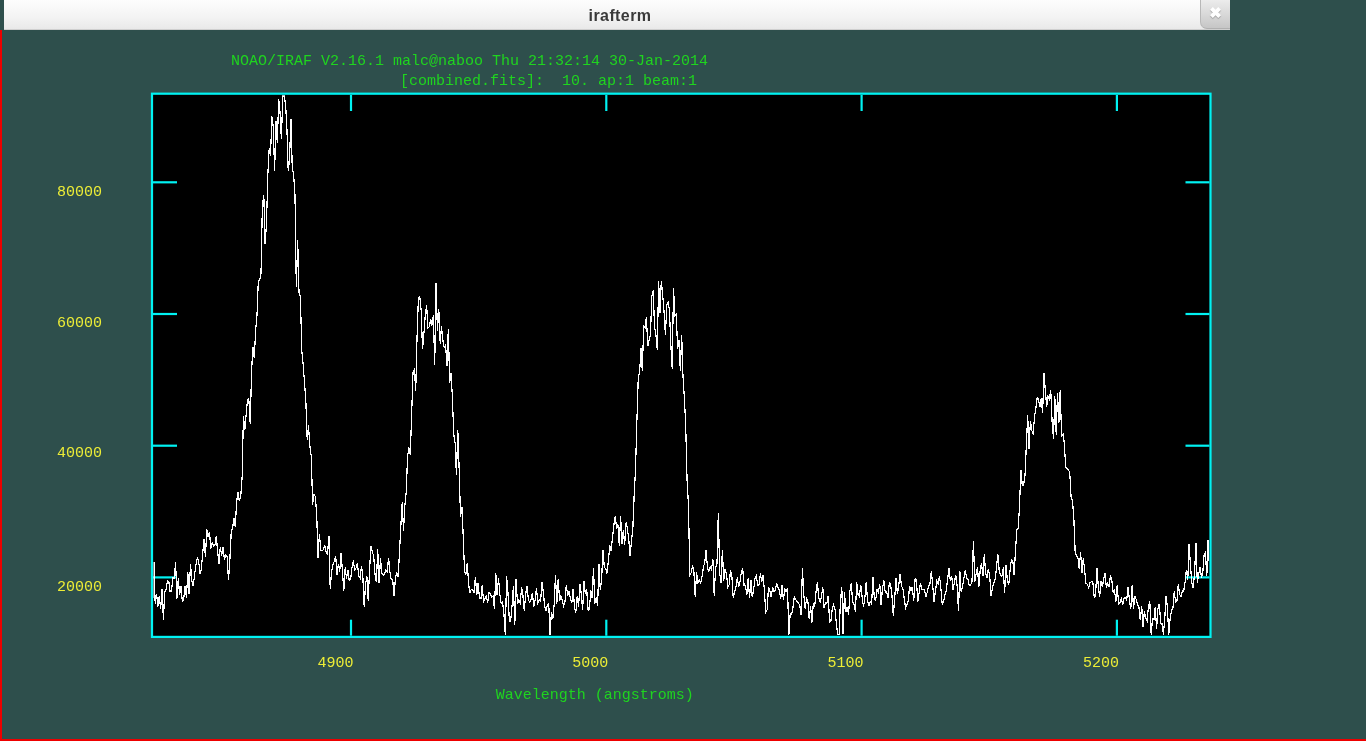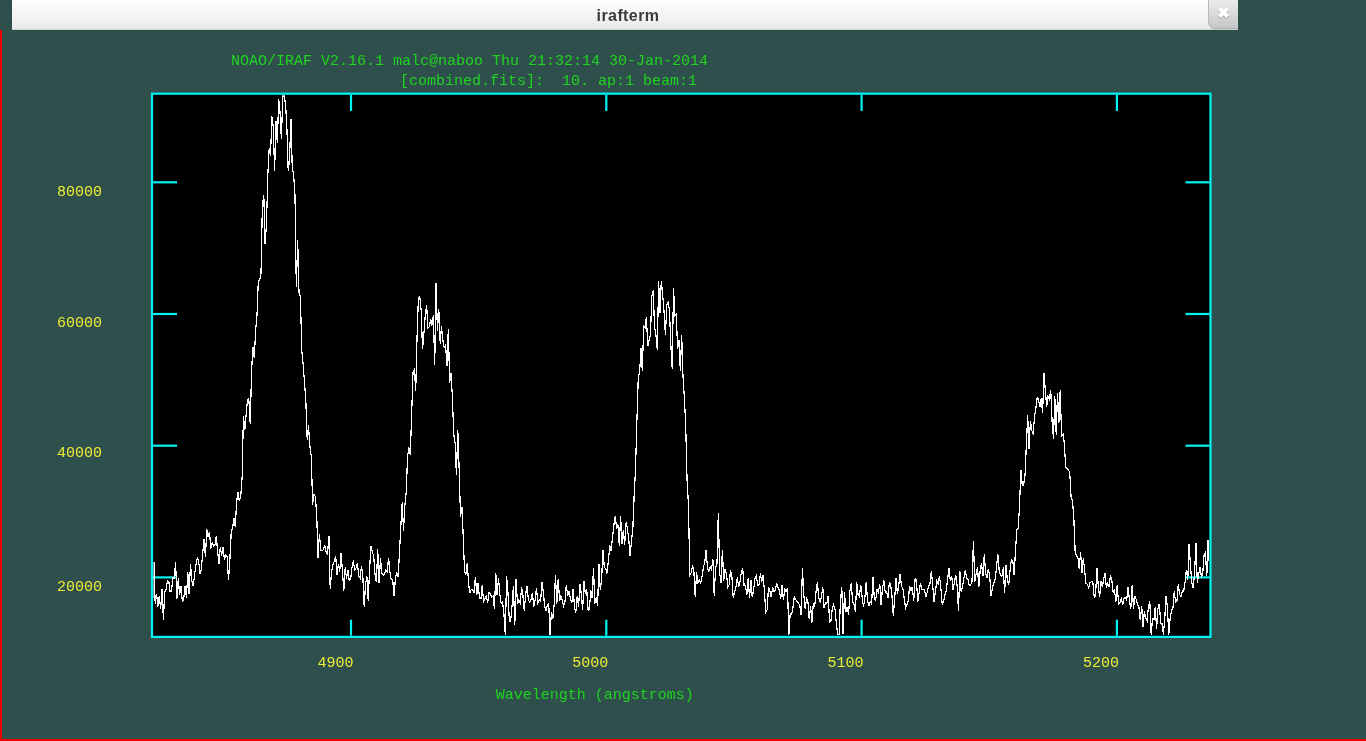--- a/index.html
+++ b/index.html
@@ -1,14 +1,14 @@
 <!DOCTYPE html>
 <html><head><meta charset="utf-8"><title>irafterm</title><style>
 html,body{margin:0;padding:0;width:1366px;height:741px;overflow:hidden;background:#2e4f4c;}
-#titlebar{position:absolute;left:12px;top:0;width:1226px;height:30px;
+#titlebar{position:absolute;left:4px;top:0;width:1226px;height:30px;
  background:linear-gradient(#fdfdfd,#f3f3f3 60%,#e9e9e9);border-bottom:1px solid #cfcfcf;box-sizing:border-box;}
 #title{position:absolute;left:0;top:0;width:100%;text-align:center;
  font:bold 16px "Liberation Sans",sans-serif;color:#3a3a3a;line-height:32px;letter-spacing:0.4px;text-indent:6px;}
 #closebtn{position:absolute;right:0;top:0;width:29px;height:28px;
  background:linear-gradient(#ececec,#c6c6c6);border-left:1px solid #b8b8b8;border-bottom:1px solid #b0b0b0;
  border-bottom-left-radius:7px;}
 #closebtn span{position:absolute;left:0;top:0;width:100%;text-align:center;
  font:bold 15px "Liberation Sans",sans-serif;color:#fff;line-height:26px;text-shadow:0 1px 1px #999;}
 svg{position:absolute;left:0;top:0;}
 </style></head>

